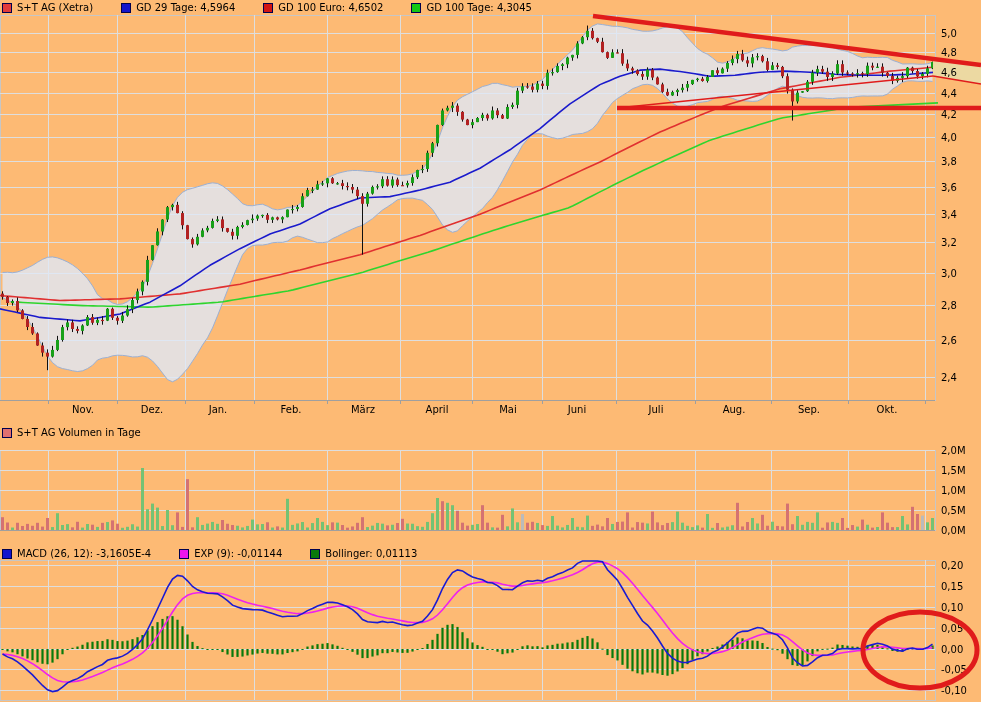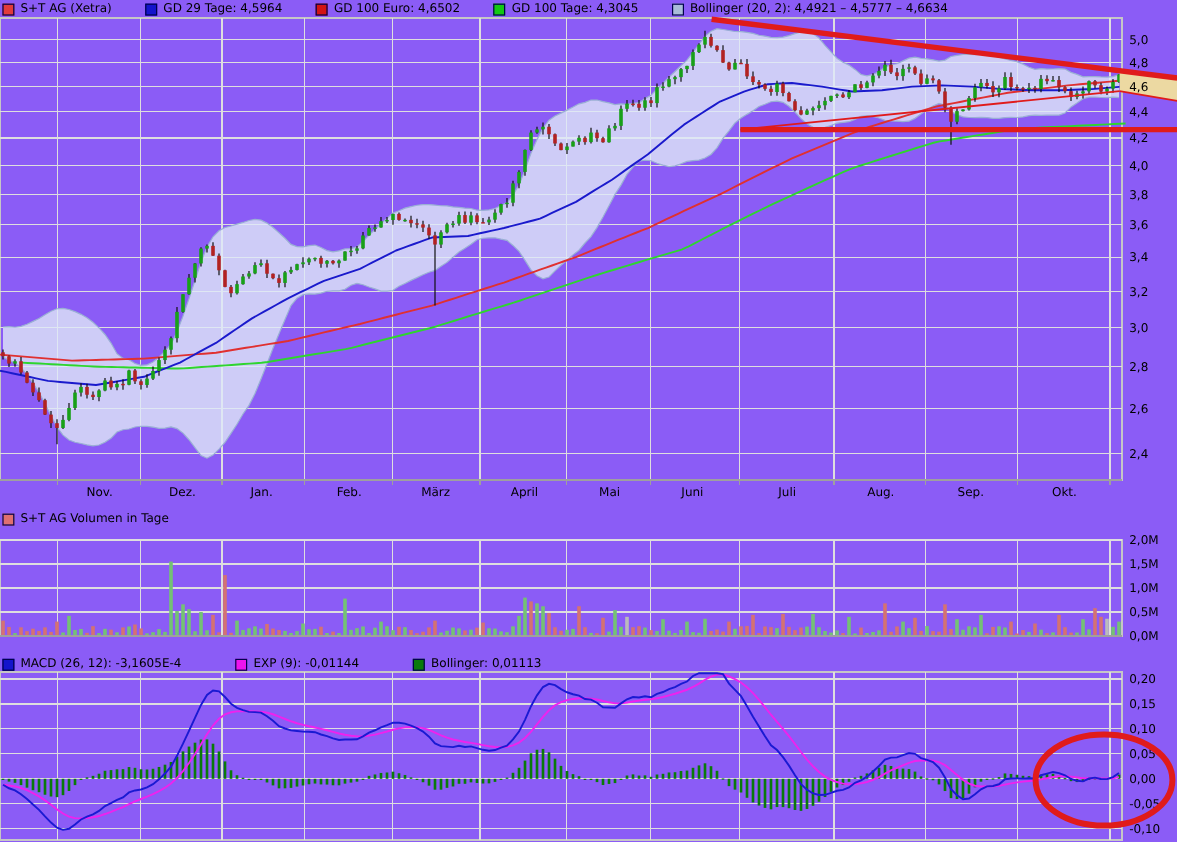--- a/index.html
+++ b/index.html
@@ -1,16 +1,16 @@
 <!DOCTYPE html>
 <html><head>
 <meta charset="utf-8">
 <style>
   html,body{margin:0;padding:0;background:#ffffff;}
-  #stage{position:relative;width:981px;height:702px;background:#8b5cf6;overflow:hidden;
+  #stage{position:relative;width:981px;height:702px;background:#fdba74;overflow:hidden;
          font-family:"DejaVu Sans","Liberation Sans",sans-serif;font-size:10px;color:#000;}
   .legend{position:absolute;left:2px;display:flex;align-items:center;white-space:nowrap;}
   .legend-item{display:flex;align-items:center;margin-right:28px;}
   .swatch{width:8px;height:8px;border:1px solid #00004d;margin-right:5px;flex:0 0 auto;}
   .legend-label{font-size:10px;line-height:12px;}
   svg{position:absolute;left:0;top:0;}
   text{font-family:"DejaVu Sans","Liberation Sans",sans-serif;font-size:10px;fill:#000;}
 </style>
 </head>
 <body>
@@ -25,24 +25,20 @@
         <span class="swatch" style="background: rgb(20, 20, 204);"></span>
         <span class="legend-label">GD 29 Tage: 4,5964</span>
       </div>
       <div class="legend-item">
         <span class="swatch" style="background: rgb(210, 20, 20);"></span>
         <span class="legend-label">GD 100 Euro: 4,6502</span>
       </div>
       <div class="legend-item">
         <span class="swatch" style="background: rgb(20, 200, 20);"></span>
         <span class="legend-label">GD 100 Tage: 4,3045</span>
-      </div>
-      <div class="legend-item">
-        <span class="swatch" style="background: rgb(169, 188, 217);"></span>
-        <span class="legend-label">Bollinger (20, 2): 4,4921 – 4,5777 – 4,6634</span>
       </div>
     </div>
   <svg id="chart-svg" width="981" height="702" viewBox="0 0 981 702">
       <g>
         <rect x="0" y="15" width="935" height="385" fill="none" stroke="#c6c6c6" shape-rendering="crispEdges"></rect>
         <line x1="48" y1="15" x2="48" y2="400" stroke="#dedede" shape-rendering="crispEdges"></line>
         <line x1="117" y1="15" x2="117" y2="400" stroke="#dedede" shape-rendering="crispEdges"></line>
         <line x1="185" y1="15" x2="185" y2="400" stroke="#dedede" shape-rendering="crispEdges"></line>
         <line x1="254" y1="15" x2="254" y2="400" stroke="#dedede" shape-rendering="crispEdges"></line>
         <line x1="327" y1="15" x2="327" y2="400" stroke="#dedede" shape-rendering="crispEdges"></line>
@@ -934,21 +930,21 @@
         <text x="941" y="694.1">-0,10</text>
         <ellipse cx="920" cy="650" rx="57" ry="38" fill="none" stroke="#e01b1b" stroke-width="5"></ellipse>
       </g>
     </svg>
   <div class="legend" style="top:427px;">
       <div class="legend-item">
         <span class="swatch" style="background: rgb(224, 112, 112);"></span>
         <span class="legend-label">S+T AG Volumen in Tage</span>
       </div>
     </div>
-  <div class="legend" style="top:548px;gap:17px;">
+  <div class="legend" style="top:548px;">
       <div class="legend-item">
         <span class="swatch" style="background: rgb(20, 20, 204);"></span>
         <span class="legend-label">MACD (26, 12): -3,1605E-4</span>
       </div>
       <div class="legend-item">
         <span class="swatch" style="background: rgb(238, 20, 238);"></span>
         <span class="legend-label">EXP (9): -0,01144</span>
       </div>
       <div class="legend-item">
         <span class="swatch" style="background: rgb(10, 122, 10);"></span>

